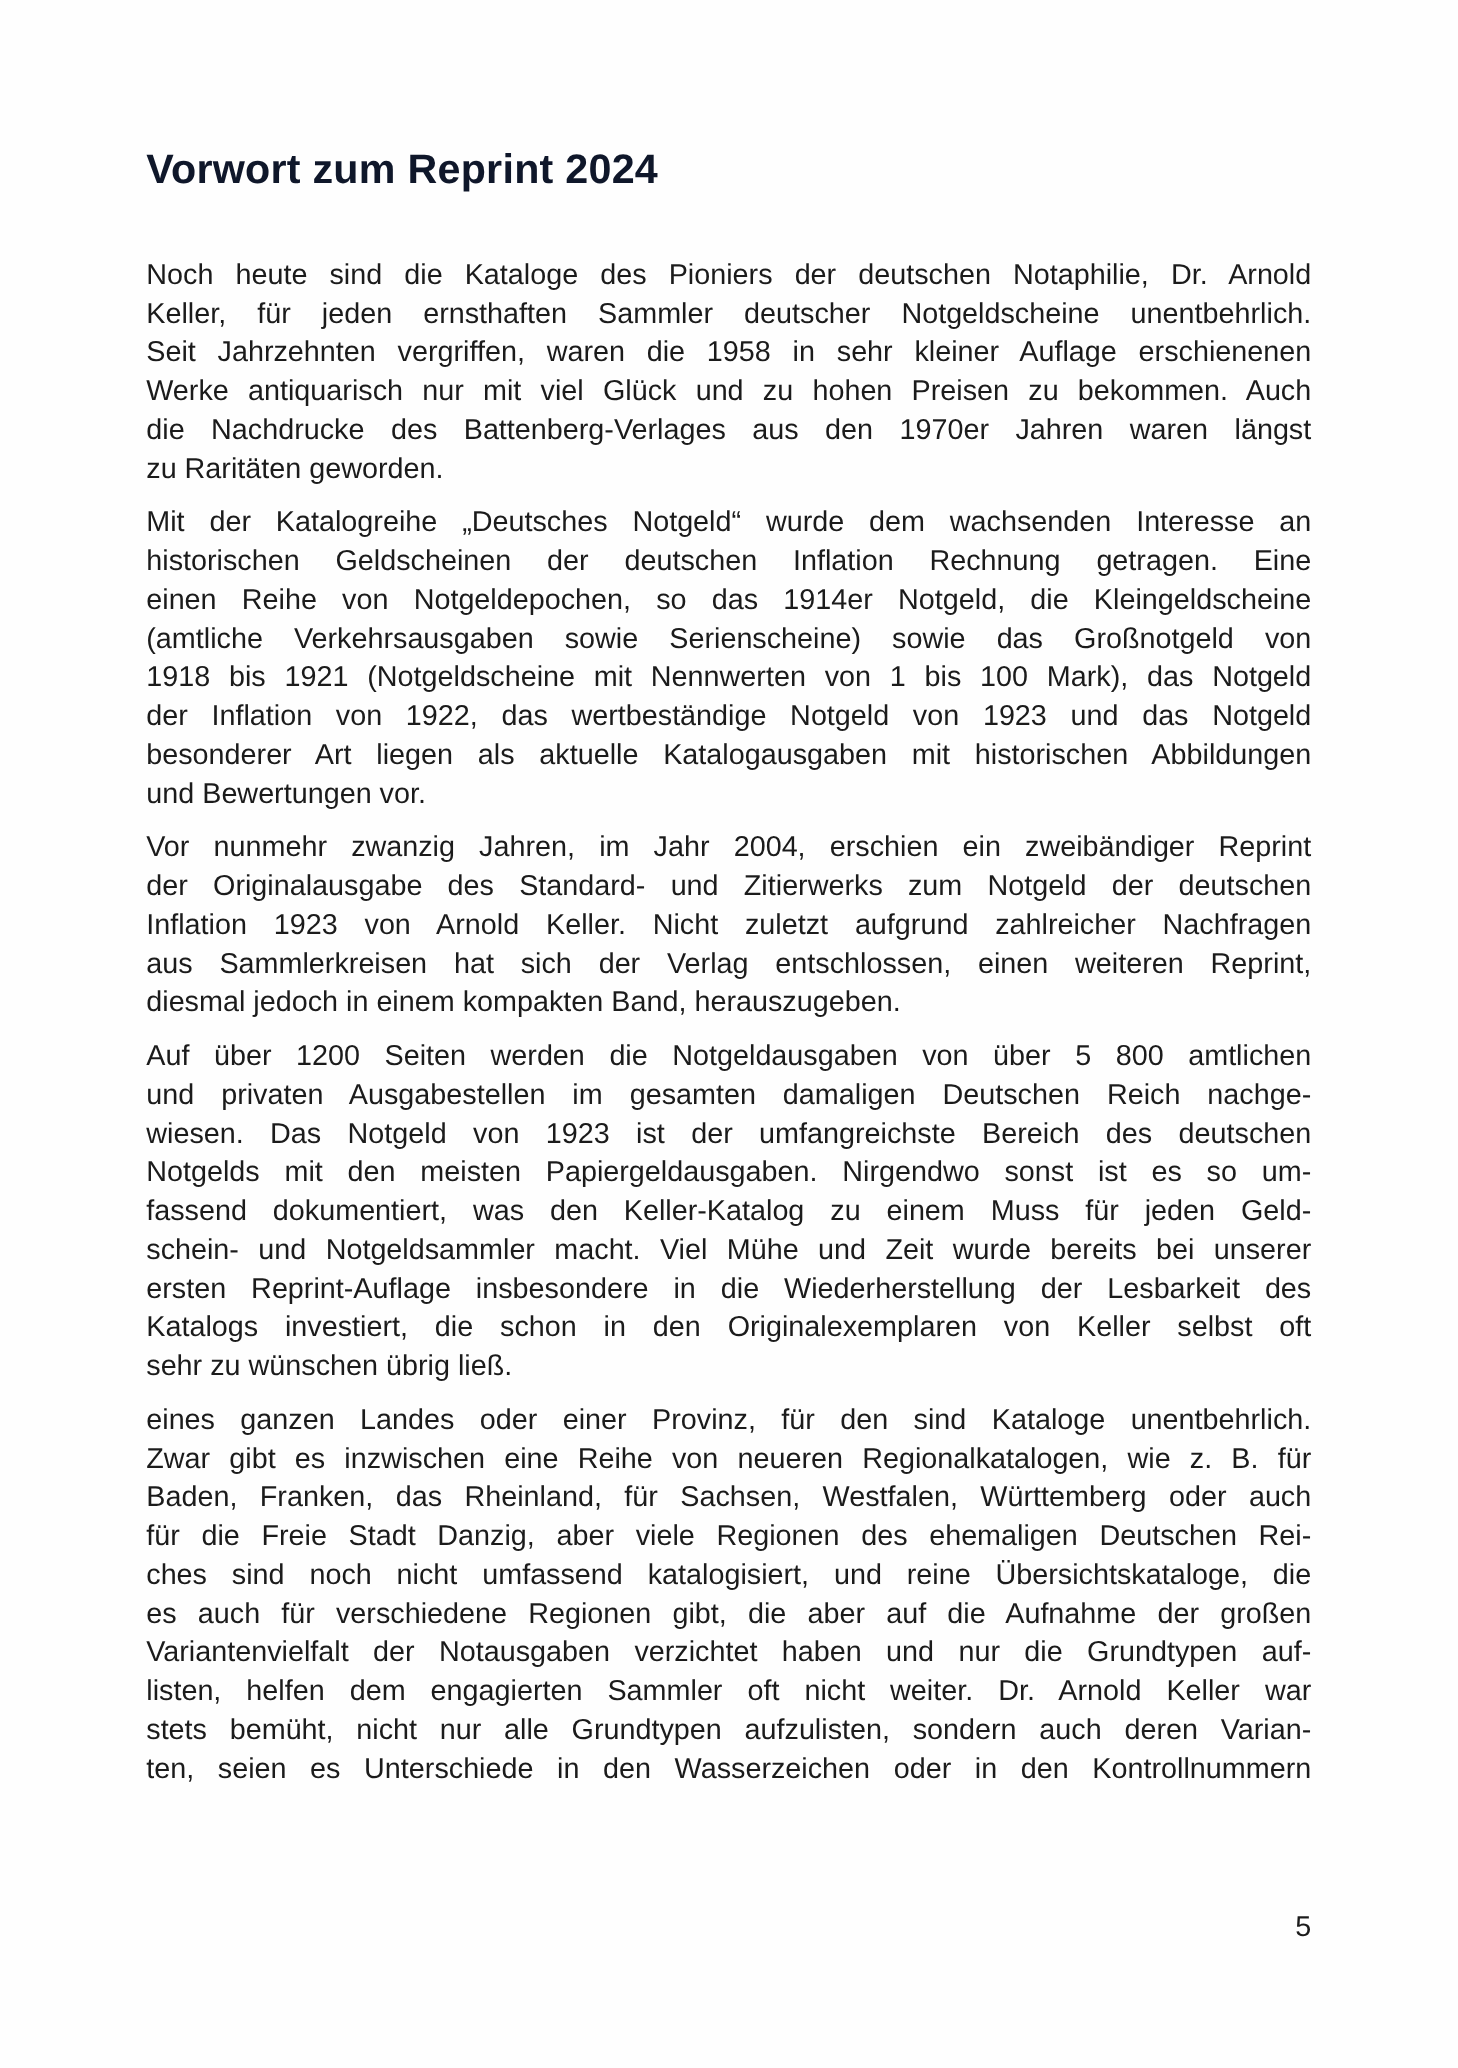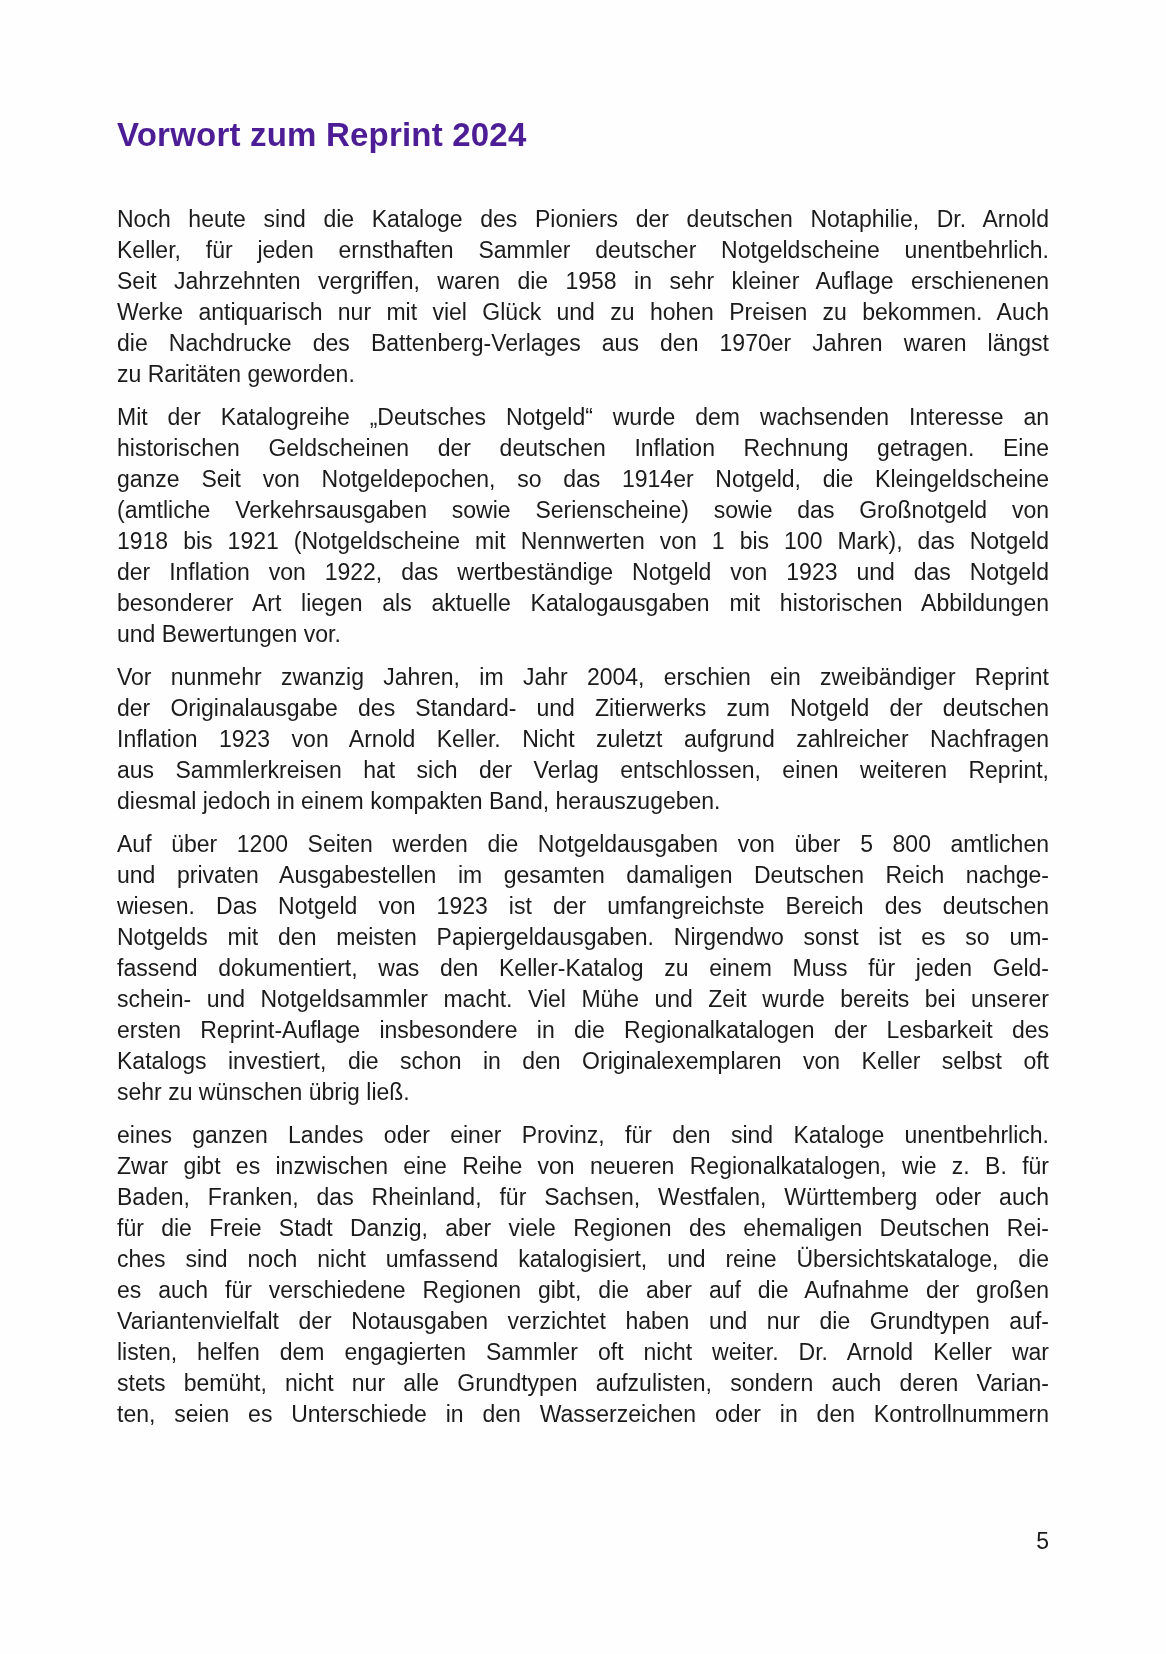--- a/index.html
+++ b/index.html
@@ -19,21 +19,21 @@
   .title {
     position: absolute;
     left: 117px;
     top: 116px;
     width: 932px;
     margin: 0;
     font-size: 33px;
     line-height: 38px;
     font-weight: bold;
     letter-spacing: 0.2px;
-    color: #4c1d95;
+    color: #0f172a;
   }
   .body-block {
     position: absolute;
     left: 117px;
     top: 192px;
     width: 932px;
   }
   .paragraph {
     margin: 12px 0 9px 0;
   }
@@ -70,42 +70,42 @@
         <div class="line">Noch heute sind die Kataloge des Pioniers der deutschen Notaphilie, Dr. Arnold</div>
         <div class="line">Keller, für jeden ernsthaften Sammler deutscher Notgeldscheine unentbehrlich.</div>
         <div class="line">Seit Jahrzehnten vergriffen, waren die 1958 in sehr kleiner Auflage erschienenen</div>
         <div class="line">Werke antiquarisch nur mit viel Glück und zu hohen Preisen zu bekommen. Auch</div>
         <div class="line">die Nachdrucke des Battenberg-Verlages aus den 1970er Jahren waren längst</div>
         <div class="line last">zu Raritäten geworden.</div>
       </div>
       <div class="paragraph">
         <div class="line">Mit der Katalogreihe „Deutsches Notgeld“ wurde dem wachsenden Interesse an</div>
         <div class="line">historischen Geldscheinen der deutschen Inflation Rechnung getragen. Eine</div>
-        <div class="line">ganze Seit von Notgeldepochen, so das 1914er Notgeld, die Kleingeldscheine</div>
+        <div class="line">einen Reihe von Notgeldepochen, so das 1914er Notgeld, die Kleingeldscheine</div>
         <div class="line">(amtliche Verkehrsausgaben sowie Serienscheine) sowie das Großnotgeld von</div>
         <div class="line">1918 bis 1921 (Notgeldscheine mit Nennwerten von 1 bis 100 Mark), das Notgeld</div>
         <div class="line">der Inflation von 1922, das wertbeständige Notgeld von 1923 und das Notgeld</div>
         <div class="line">besonderer Art liegen als aktuelle Katalogausgaben mit historischen Abbildungen</div>
         <div class="line last">und Bewertungen vor.</div>
       </div>
       <div class="paragraph">
         <div class="line">Vor nunmehr zwanzig Jahren, im Jahr 2004, erschien ein zweibändiger Reprint</div>
         <div class="line">der Originalausgabe des Standard- und Zitierwerks zum Notgeld der deutschen</div>
         <div class="line">Inflation 1923 von Arnold Keller. Nicht zuletzt aufgrund zahlreicher Nachfragen</div>
         <div class="line">aus Sammlerkreisen hat sich der Verlag entschlossen, einen weiteren Reprint,</div>
         <div class="line last">diesmal jedoch in einem kompakten Band, herauszugeben.</div>
       </div>
       <div class="paragraph">
         <div class="line">Auf über 1200 Seiten werden die Notgeldausgaben von über 5 800 amtlichen</div>
         <div class="line">und privaten Ausgabestellen im gesamten damaligen Deutschen Reich nachge-</div>
         <div class="line">wiesen. Das Notgeld von 1923 ist der umfangreichste Bereich des deutschen</div>
         <div class="line">Notgelds mit den meisten Papiergeldausgaben. Nirgendwo sonst ist es so um-</div>
         <div class="line">fassend dokumentiert, was den Keller-Katalog zu einem Muss für jeden Geld-</div>
         <div class="line">schein- und Notgeldsammler macht. Viel Mühe und Zeit wurde bereits bei unserer</div>
-        <div class="line">ersten Reprint-Auflage insbesondere in die Regionalkatalogen der Lesbarkeit des</div>
+        <div class="line">ersten Reprint-Auflage insbesondere in die Wiederherstellung der Lesbarkeit des</div>
         <div class="line">Katalogs investiert, die schon in den Originalexemplaren von Keller selbst oft</div>
         <div class="line last">sehr zu wünschen übrig ließ.</div>
       </div>
       <div class="paragraph">
         <div class="line">eines ganzen Landes oder einer Provinz, für den sind Kataloge unentbehrlich.</div>
         <div class="line">Zwar gibt es inzwischen eine Reihe von neueren Regionalkatalogen, wie z. B. für</div>
         <div class="line">Baden, Franken, das Rheinland, für Sachsen, Westfalen, Württemberg oder auch</div>
         <div class="line">für die Freie Stadt Danzig, aber viele Regionen des ehemaligen Deutschen Rei-</div>
         <div class="line">ches sind noch nicht umfassend katalogisiert, und reine Übersichtskataloge, die</div>
         <div class="line">es auch für verschiedene Regionen gibt, die aber auf die Aufnahme der großen</div>

